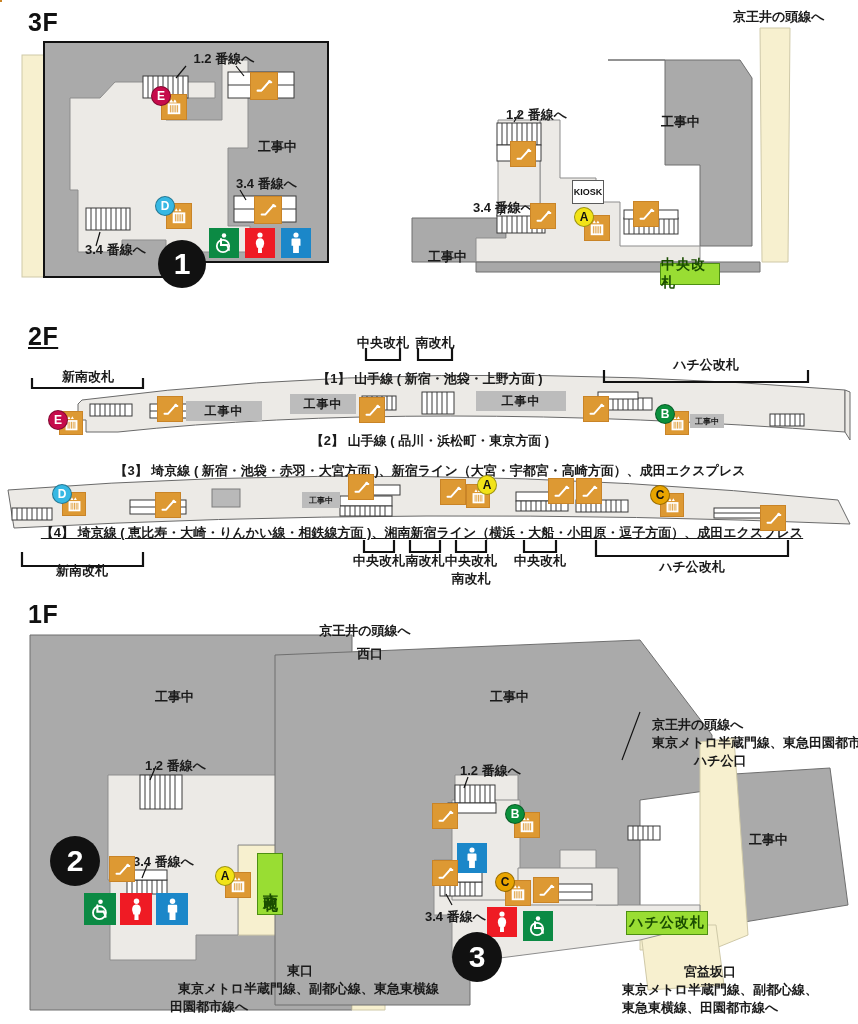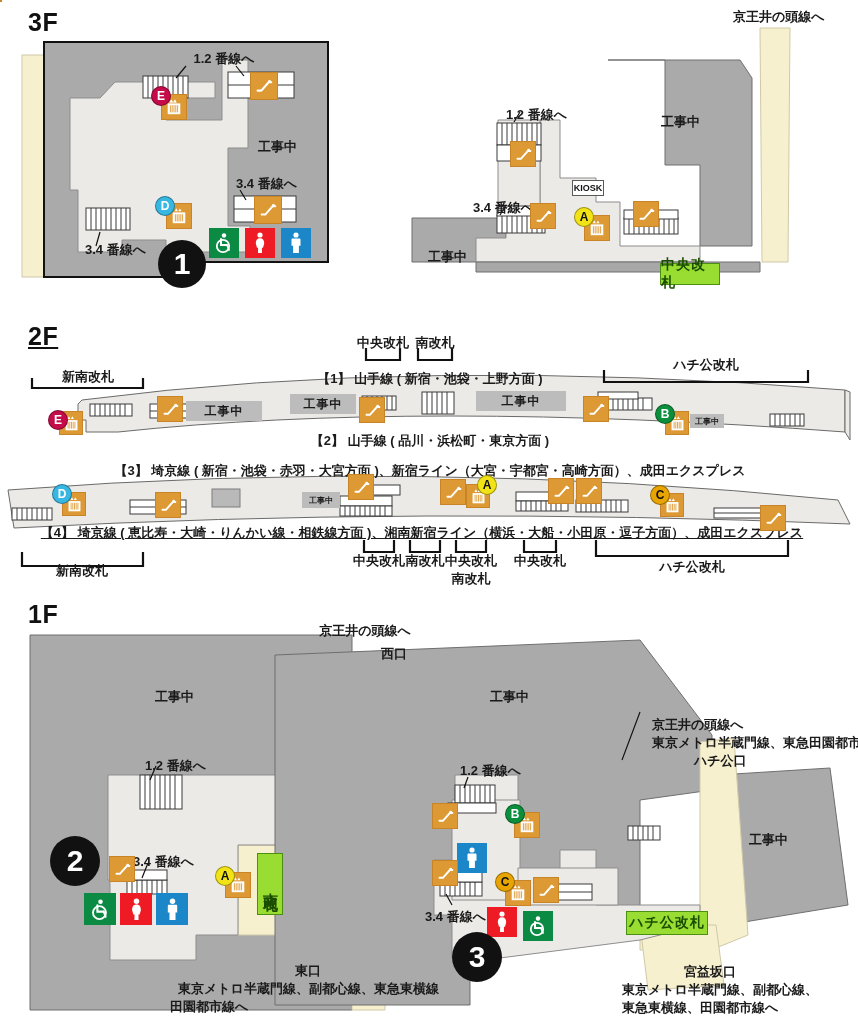--- a/index.html
+++ b/index.html
@@ -405,21 +405,21 @@
   </div>
 
   <div class="num-circle" style="left:158px; top:240px; width:48px; height:48px;">1</div>
 
   <div class="t" style="left:733px; top:8px;">京王井の頭線へ</div>
   <div class="t" style="left:506px; top:106px;">1.2 番線へ</div>
   <div class="t" style="left:473px; top:199px;">3.4 番線へ</div>
   <div class="t" style="left:661px; top:113px;">工事中</div>
   <div class="t" style="left:428px; top:248px;">工事中</div>
 
-  <div class="kiosk-box" style="left:572px; top:180px; width:32px; height:16px;">KIOSK</div>
+  <div class="kiosk-box" style="left:572px; top:180px; width:32px; height:24px;">KIOSK</div>
 
   <div class="icon-sq" style="left:510px; top:141px; width:26px; height:26px;">
     <svg width="19" height="19" viewBox="0 0 22 22">
         <path d="M4 16h4l8-9h3" stroke="#fff" stroke-width="2.2" fill="none" stroke-linecap="round"></path>
         <circle cx="17" cy="6" r="1.6" fill="#fff"></circle>
       </svg>
   </div>
   <div class="icon-sq" style="left:530px; top:203px; width:26px; height:26px;">
     <svg width="19" height="19" viewBox="0 0 22 22">
         <path d="M4 16h4l8-9h3" stroke="#fff" stroke-width="2.2" fill="none" stroke-linecap="round"></path>
@@ -565,21 +565,21 @@
   </div>
   <div class="icon-sq" style="left:760px; top:505px; width:26px; height:26px;">
     <svg width="19" height="19" viewBox="0 0 22 22">
         <path d="M4 16h4l8-9h3" stroke="#fff" stroke-width="2.2" fill="none" stroke-linecap="round"></path>
         <circle cx="17" cy="6" r="1.6" fill="#fff"></circle>
       </svg>
   </div>
 
   <div class="t" style="left:155px; top:688px;">工事中</div>
   <div class="t ctr" style="left:365px; top:622px;">京王井の頭線へ</div>
-  <div class="t" style="left:357px; top:645px;margin-left:24px;">西口</div>
+  <div class="t" style="left:357px; top:645px;">西口</div>
   <div class="t" style="left:145px; top:757px;">1.2 番線へ</div>
   <div class="t" style="left:133px; top:853px;">3.4 番線へ</div>
 
   <div class="icon-sq" style="left:109px; top:856px; width:26px; height:26px;">
     <svg width="19" height="19" viewBox="0 0 22 22">
         <path d="M4 16h4l8-9h3" stroke="#fff" stroke-width="2.2" fill="none" stroke-linecap="round"></path>
         <circle cx="17" cy="6" r="1.6" fill="#fff"></circle>
       </svg>
   </div>
   <div class="badge dark-txt" style="left:215px; top:866px; width:20px; height:20px; background:#f2e317;">A</div>
@@ -610,21 +610,21 @@
   </div>
   <div class="toilet" style="left:156px; top:893px; width:32px; height:32px; background:#1b87c9;">
     <svg width="23" height="25" viewBox="0 0 18 24">
         <circle cx="9" cy="4" r="2.6" fill="#fff"></circle>
         <path d="M5.6 7.4h6.8c.7 0 1.1.5 1.1 1.2v6.2h-1.6V22H6.1v-7.2H4.5V8.6c0-.7.4-1.2 1.1-1.2z" fill="#fff"></path>
       </svg>
   </div>
 
   <div class="num-circle" style="left:50px; top:836px; width:50px; height:50px;">2</div>
 
-  <div class="t" style="left:287px; top:962px;margin-left:8px;">東口</div>
+  <div class="t" style="left:287px; top:962px;">東口</div>
   <div class="t" style="left:178px; top:980px;">東京メトロ半蔵門線、副都心線、東急東横線</div>
   <div class="t" style="left:170px; top:998px;">田園都市線へ</div>
 
   <div class="t" style="left:490px; top:688px;">工事中</div>
   <div class="t" style="left:749px; top:831px;">工事中</div>
   <div class="t" style="left:460px; top:762px;">1.2 番線へ</div>
   <div class="t" style="left:425px; top:908px;">3.4 番線へ</div>
 
   <div class="t" style="left:652px; top:716px;">京王井の頭線へ</div>
   <div class="t" style="left:652px; top:734px;">東京メトロ半蔵門線、東急田園都市線へ</div>

